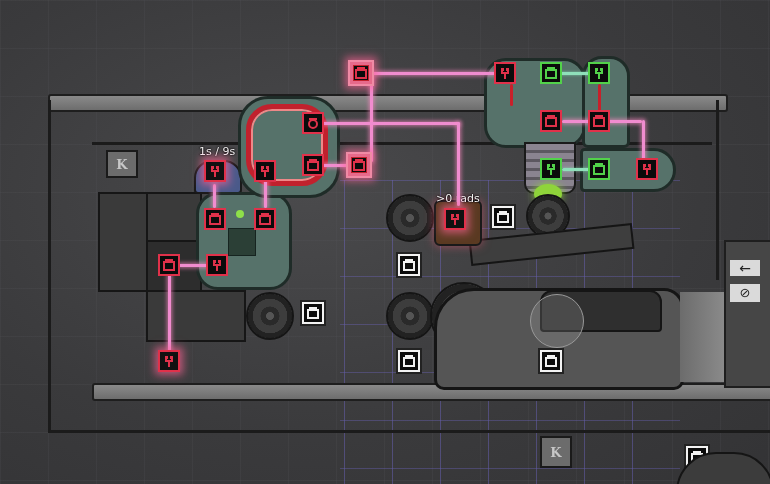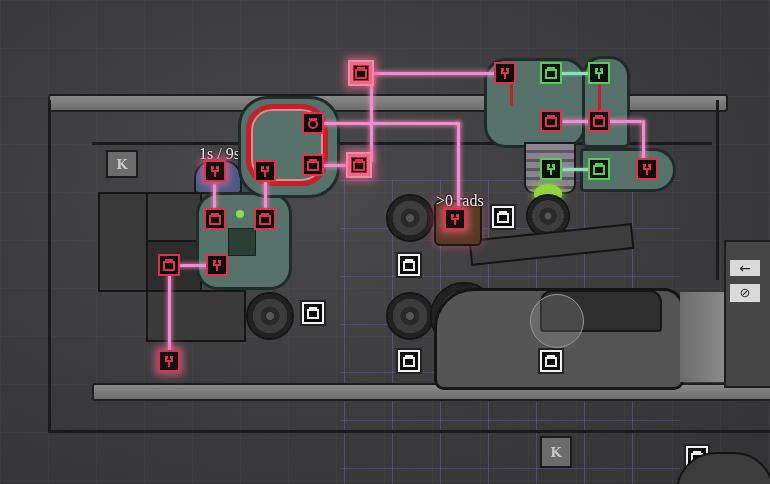--- a/index.html
+++ b/index.html
@@ -25,21 +25,21 @@
   .port { position:absolute; width:22px; height:22px; background:#0b0b0b; border:2px solid #e0314a; box-sizing:border-box; display:flex; align-items:center; justify-content:center; }
   .port.glow { box-shadow:0 0 8px 3px rgba(255,100,150,0.65); background:#111; }
   .port.green { border-color:#52d24a; }
   .port.white { border-color:#f2f2f2; background:#0b0b0b; outline:2px solid #222; }
   .port.pinkbox { background:#e66a8b; border:2px solid #f08aa5; padding:3px; }
   .port.pinkbox .inner { background:#0b0b0b; width:100%; height:100%; display:flex; align-items:center; justify-content:center; border:1px solid #c1212d; box-sizing:border-box;}
   .wire { position:absolute; background:#f08ccf; box-shadow:0 0 4px 1px rgba(255,140,200,0.7); border-radius:2px; }
   .wire.red { background:#c8202a; box-shadow:none; }
   .wire.green { background:#8fe0ba; box-shadow:0 0 3px rgba(150,255,200,0.6); }
   .wheel { position:absolute; border-radius:50%; background:radial-gradient(circle,#555 0 12%,#2a2a2a 13% 30%,#3d3d3d 31% 55%,#222 56% 70%,#4a4a4a 71% 100%); border:2px solid #151515; }
-  .label { position:absolute; color:#f4f4f4; font-size:16px; text-shadow:0 0 2px #000, 0 0 2px #000; white-space:nowrap;font-family:Liberation Serif, serif; }
+  .label { position:absolute; color:#f4f4f4; font-size:11px; text-shadow:0 0 2px #000, 0 0 2px #000; white-space:nowrap; }
   .glyph { width:14px; height:14px; }
   .tube-k { position:absolute; background:#6c6c6c; border:2px solid #1a1a1a; color:#c8c8c8; font-weight:bold; font-size:13px; display:flex; align-items:center; justify-content:center; font-family:"DejaVu Serif", serif; }
   .panel-door { position:absolute; background:#464646; border:2px solid #1e1e1e; }
 </style>
 </head>
 <body>
 
 <div class="scene">
   <div class="grid"></div>
   <div class="rad-grid"></div>

